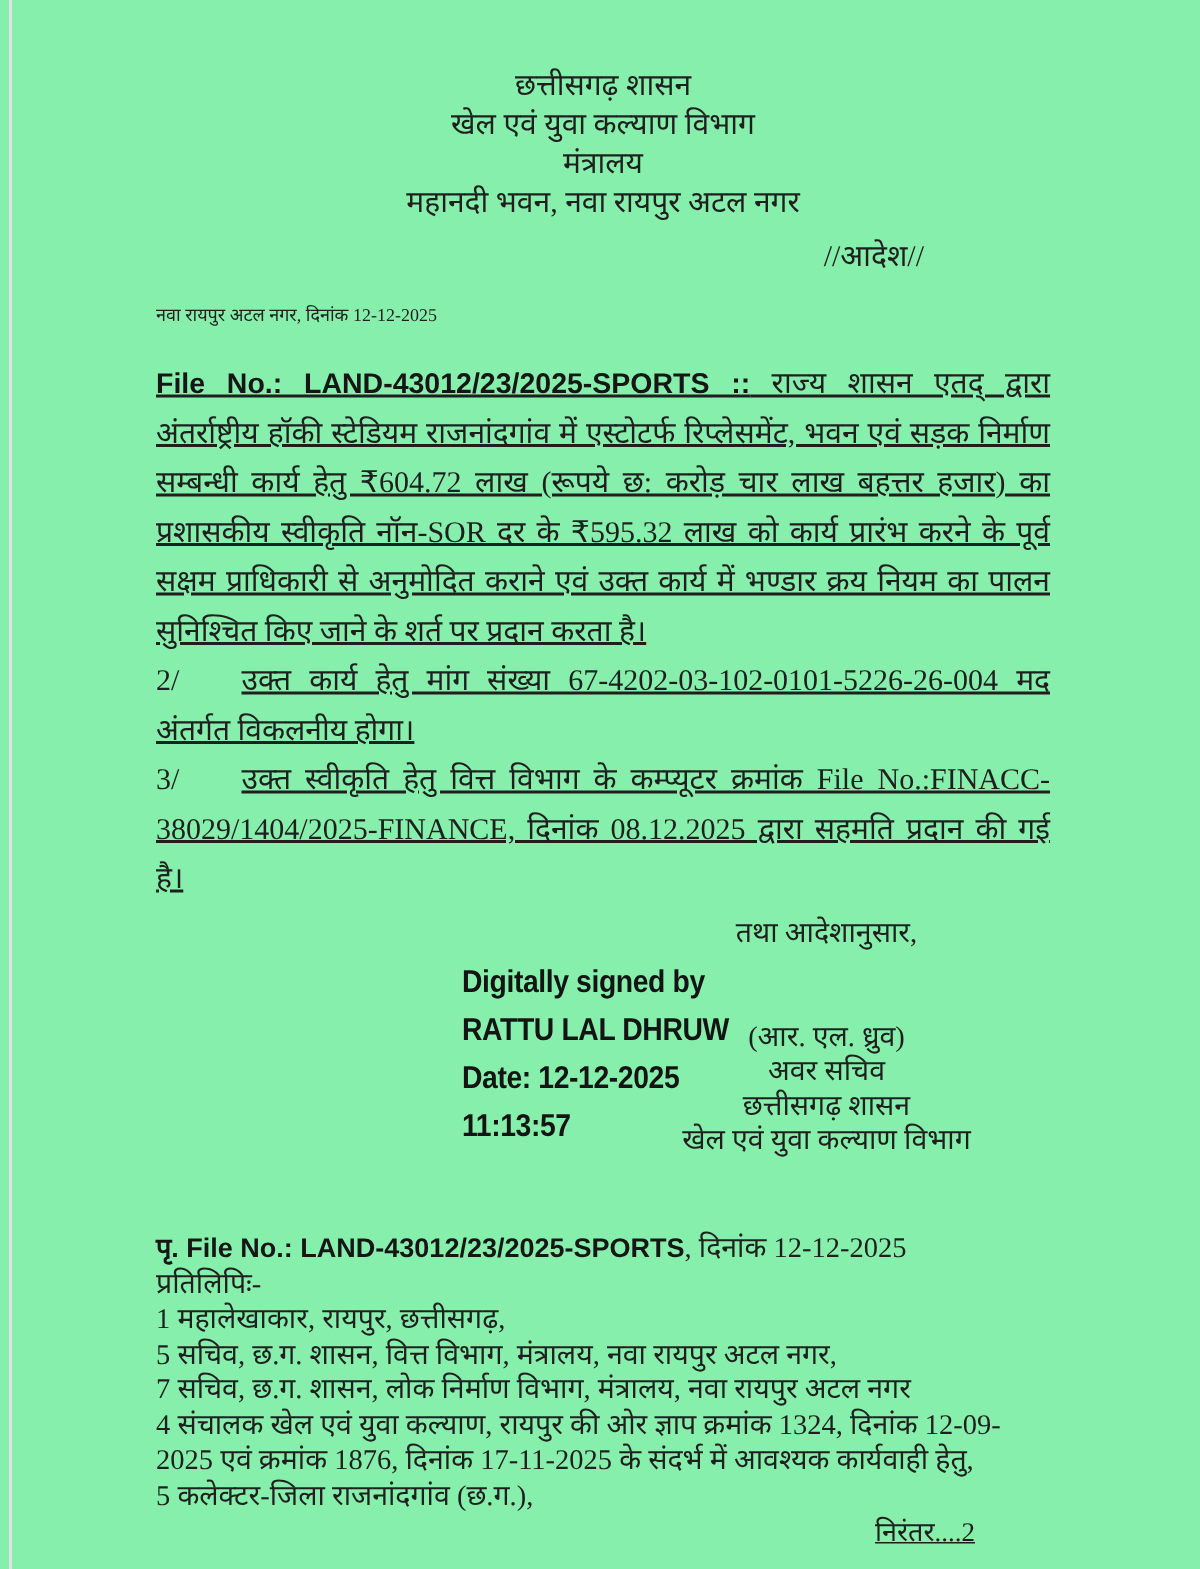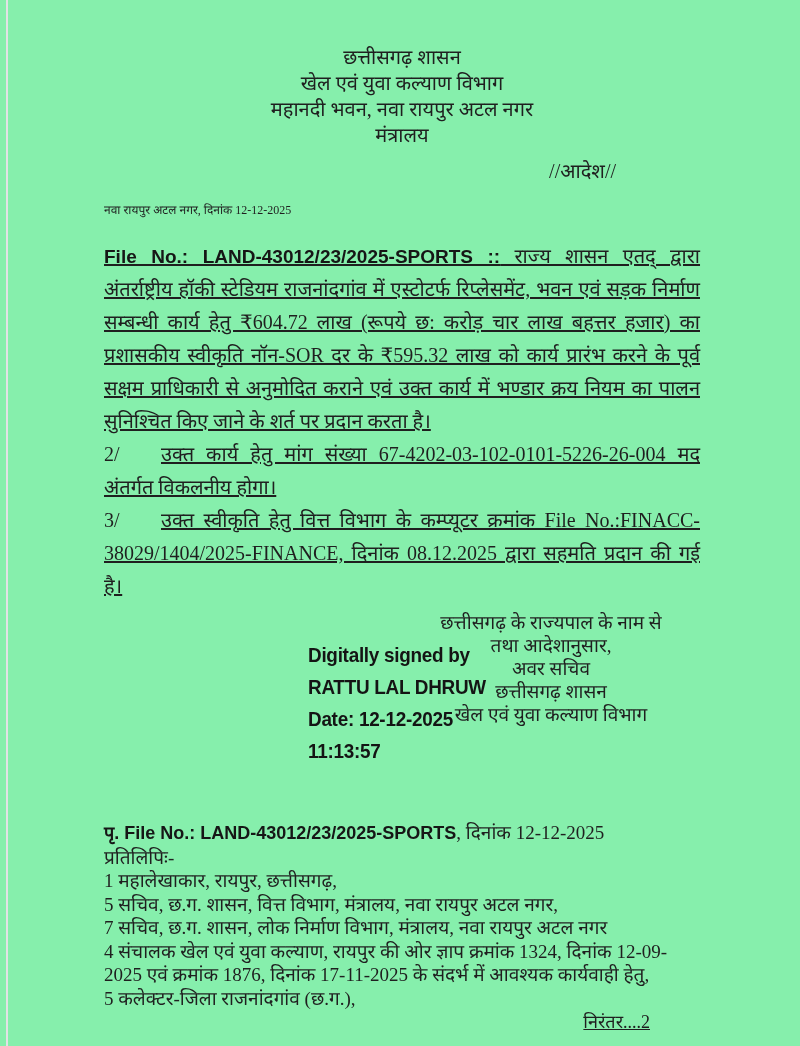--- a/index.html
+++ b/index.html
@@ -70,22 +70,22 @@
 </head>
 <body>
 
 <div class="page">
   <div class="edge-line"></div>
   <div class="content">
 
     <div class="header">
       <div>छत्तीसगढ़ शासन</div>
       <div>खेल एवं युवा कल्याण विभाग</div>
+      <div>मंत्रालय</div>
       <div>महानदी भवन, नवा रायपुर अटल नगर</div>
-      <div>मंत्रालय</div>
     </div>
 
     <div class="order-title">//आदेश//</div>
 
     <div class="place-date">नवा रायपुर अटल नगर, दिनांक 12-12-2025</div>
 
     <div class="body-text">
       <p class="para"><span class="bold-file">File No.:  LAND-43012/23/2025-SPORTS ::</span><span> राज्य शासन एतद् द्वारा अंतर्राष्ट्रीय हॉकी स्टेडियम राजनांदगांव में एस्टोटर्फ रिप्लेसमेंट, भवन एवं सड़क निर्माण सम्बन्धी कार्य हेतु ₹604.72 लाख (रूपये छ: करोड़ चार लाख बहत्तर हजार) का  प्रशासकीय स्वीकृति नॉन-SOR दर के ₹595.32 लाख को कार्य प्रारंभ करने के पूर्व सक्षम प्राधिकारी से अनुमोदित कराने एवं उक्त कार्य में भण्डार क्रय नियम का पालन सुनिश्चित किए जाने के शर्त पर प्रदान करता है।</span></p>
 
       <p class="para"><span class="pnum">2/</span><span>उक्त कार्य हेतु मांग संख्या 67-4202-03-102-0101-5226-26-004 मद अंतर्गत विकलनीय होगा।</span></p>
@@ -94,22 +94,22 @@
     </div>
 
     <div class="sig-area">
       <div class="digital-sig">
         <div>Digitally signed by</div>
         <div>RATTU LAL DHRUW</div>
         <div>Date: 12-12-2025</div>
         <div>11:13:57</div>
       </div>
       <div class="authority">
-        <div>छत्तीसगढ़ के राज्यपाल के नाम से</div>
         <div>तथा आदेशानुसार,</div>
+        <div class="name">(आर. एल. ध्रुव)</div>
         <div>अवर सचिव</div>
         <div>छत्तीसगढ़ शासन</div>
         <div>खेल एवं युवा कल्याण विभाग</div>
       </div>
     </div>
 
     <div class="footer">
       <p class="copy-line endorsement"><span class="bold-file">पृ. File No.:  LAND-43012/23/2025-SPORTS</span><span>, दिनांक 12-12-2025</span></p>
       <p class="copy-line">प्रतिलिपिः-</p>
       <p class="copy-line">1 महालेखाकार, रायपुर, छत्तीसगढ़,</p>

